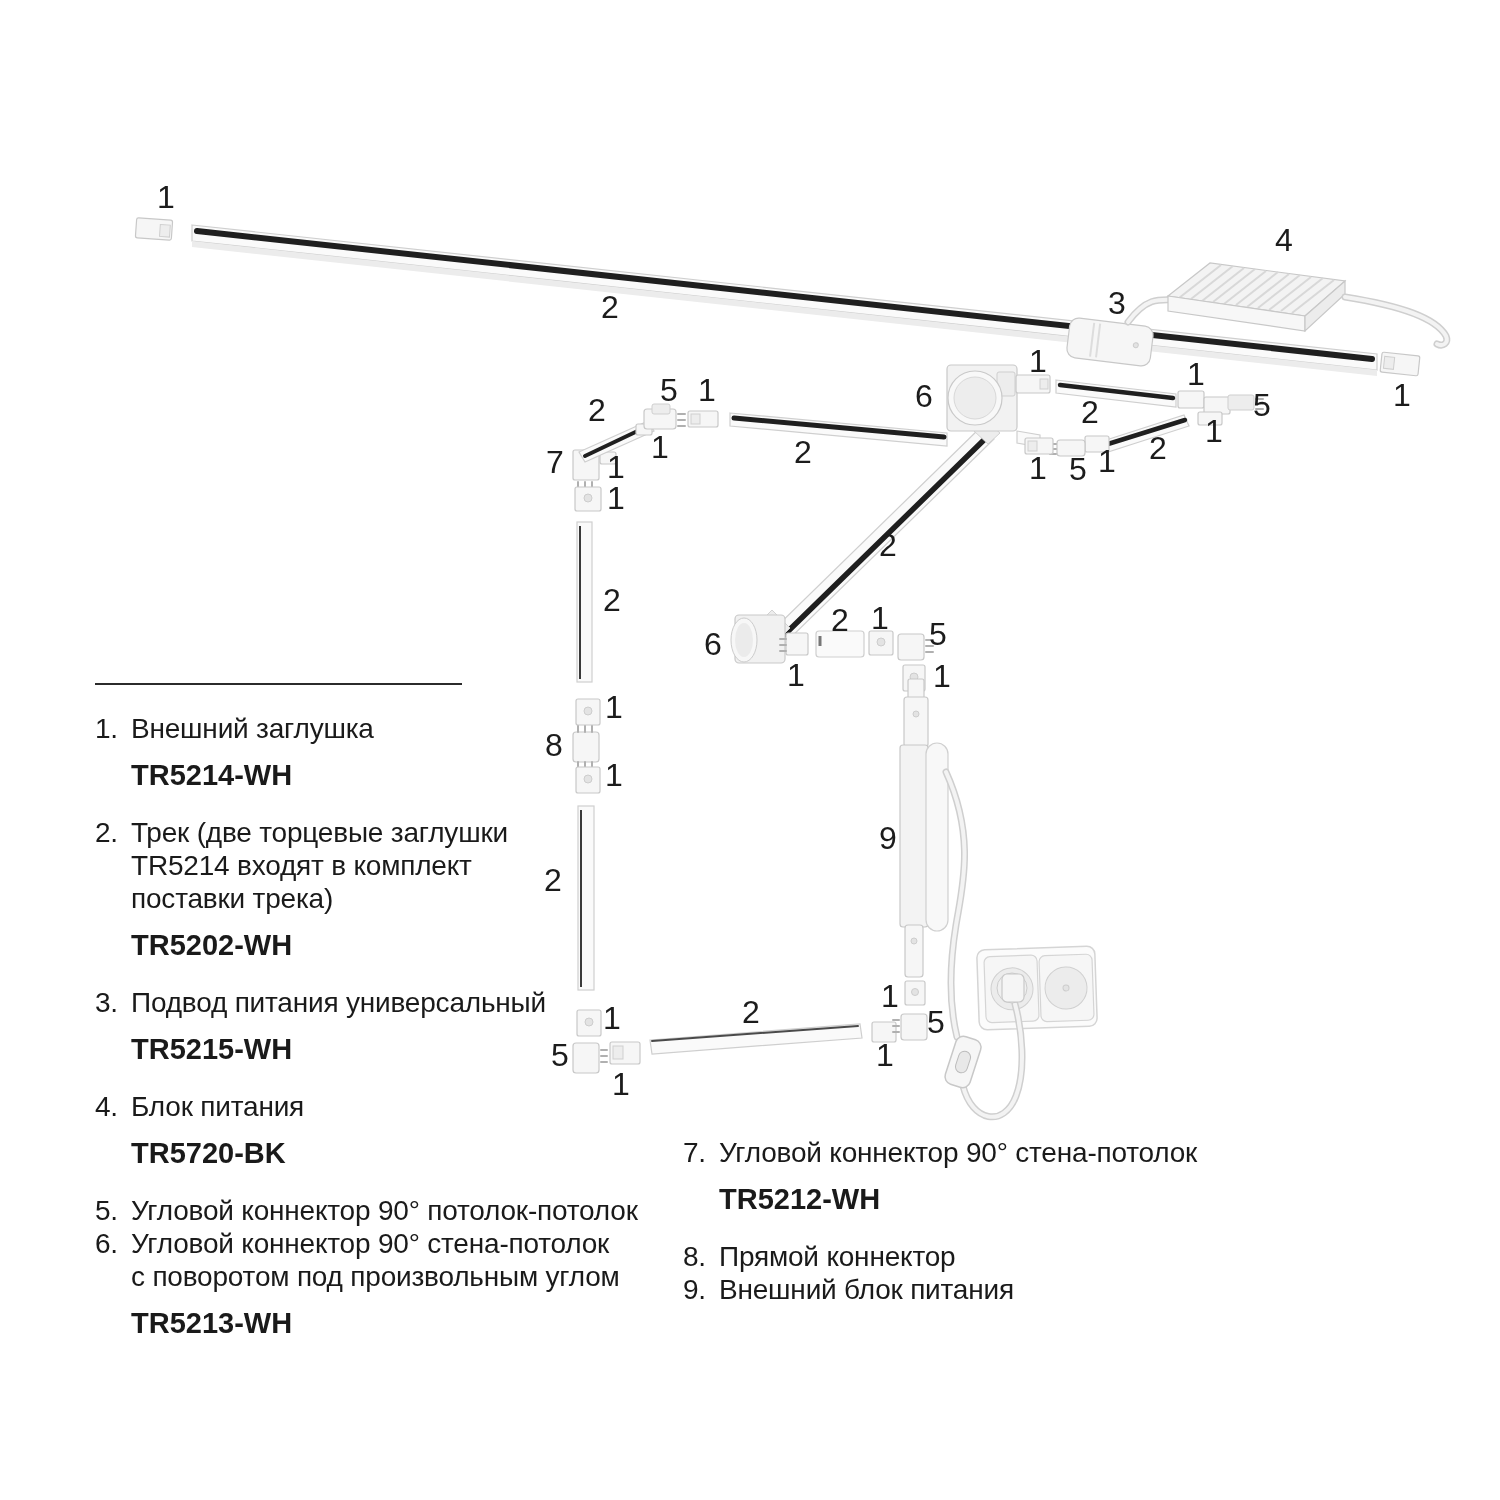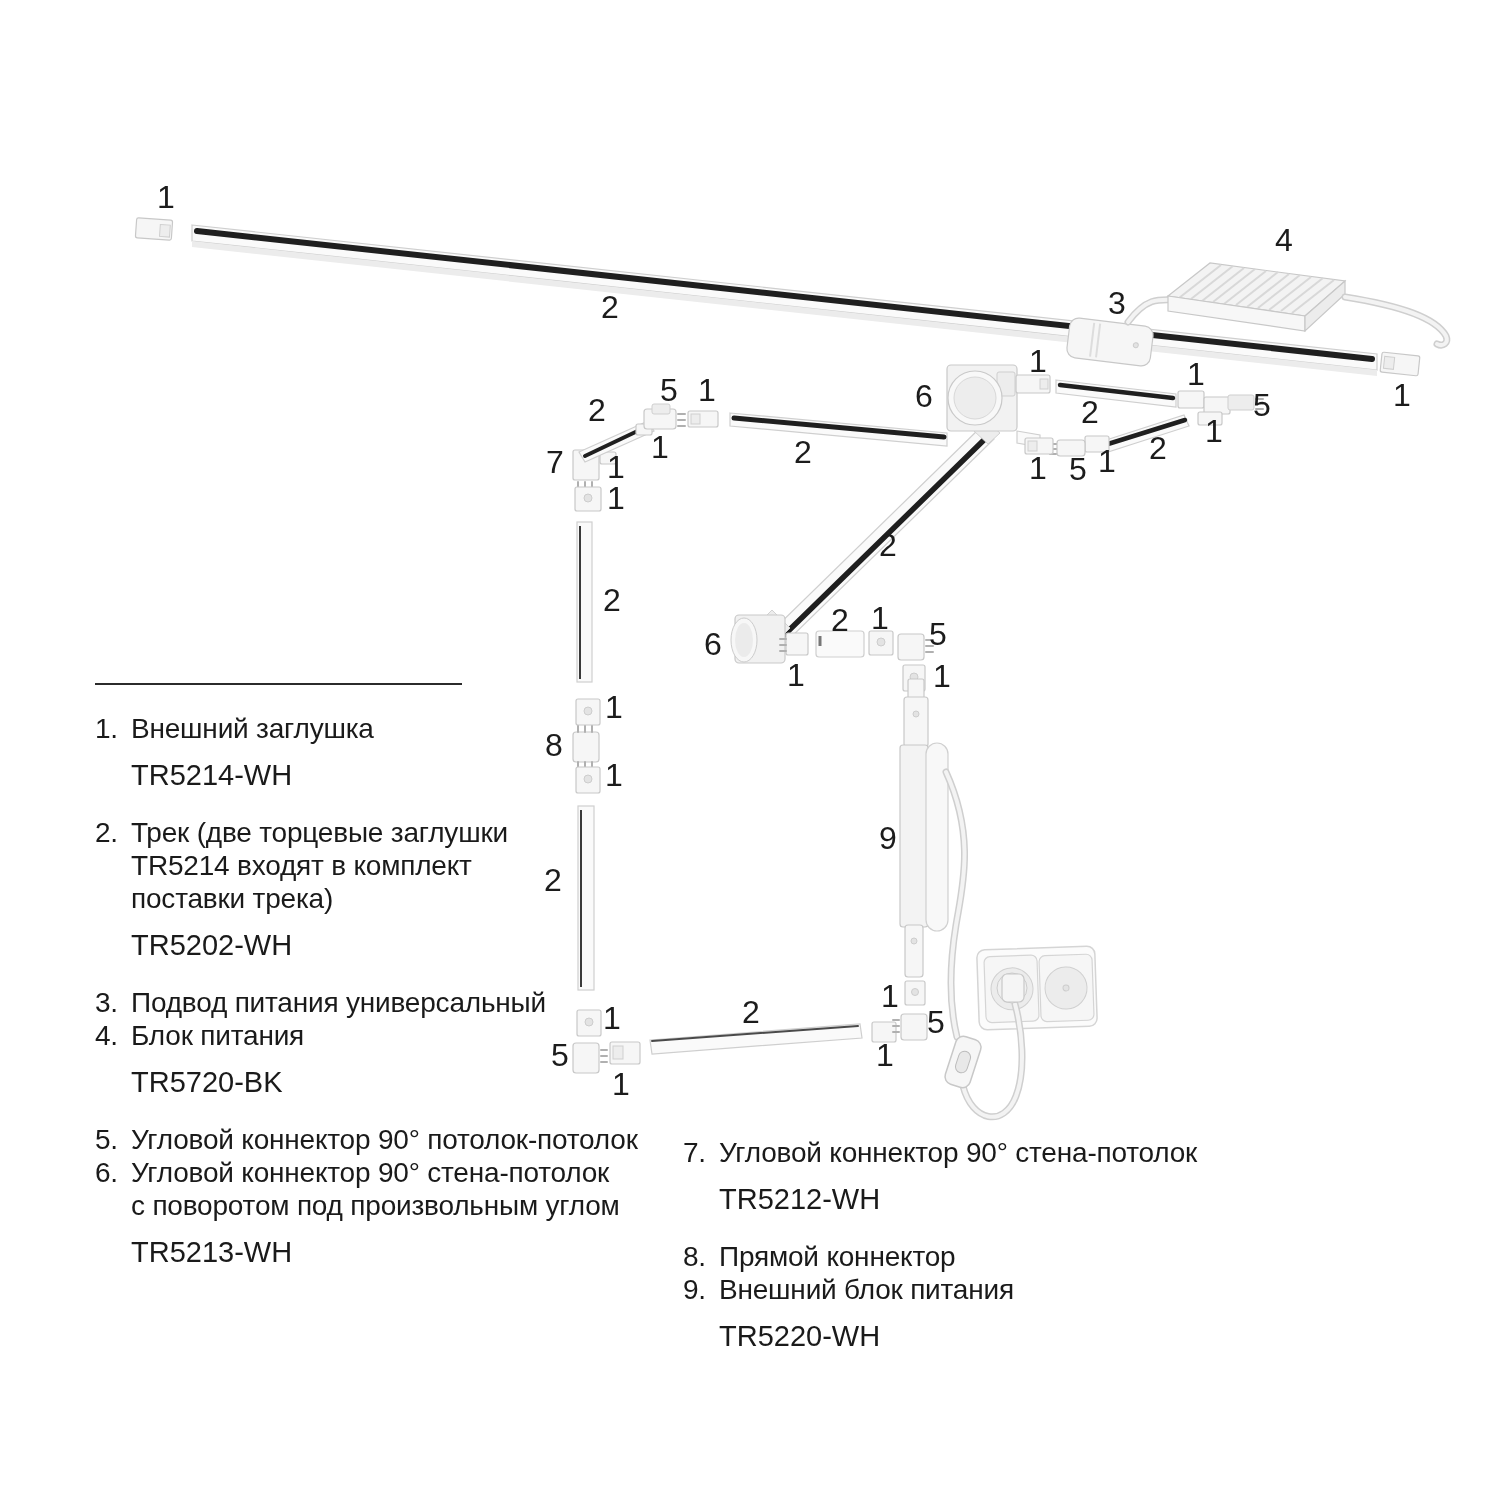--- a/index.html
+++ b/index.html
@@ -10,21 +10,21 @@
   .diagram-svg{position:absolute;left:0;top:0;width:1500px;height:1500px;}
   .labels{position:absolute;left:0;top:0;width:1500px;height:1500px;pointer-events:none;}
   .dlabel{position:absolute;transform:translate(-50%,-50%);font-size:32px;color:#1c1c1c;}
   .rule{position:absolute;left:95px;top:683px;width:367px;height:2px;background:#2b2b2b;}
   .legend{position:absolute;width:560px;}
   .legend-left{left:95px;top:712px;}
   .legend-right{left:683px;top:1136px;}
   .lg-row{display:flex;font-size:28px;line-height:33px;letter-spacing:-0.2px;}
   .lg-num{width:36px;flex:none;}
   .lg-text{flex:1;}
-  .lg-code{margin:14px 0 24px 36px;font-size:29px;font-weight:normal;letter-spacing:0;}
+  .lg-code{margin:14px 0 24px 36px;font-size:29px;font-weight:bold;letter-spacing:0;}
   
   .pf{fill:#f6f6f6;stroke:#c8c8c8;stroke-width:1.2;}
   .pf2{fill:#ededed;stroke:#cfcfcf;stroke-width:1;}
   .pf3{fill:#fafafa;stroke:#cfcfcf;stroke-width:1.2;}
   .stripe{fill:none;stroke:var(--stripe,#1f1f1f);stroke-linecap:round;}
   .pin{stroke:#b0b0b0;stroke-width:2;stroke-linecap:round;}
   .fin{stroke:#d8d8d8;stroke-width:2;}
   .cabA{fill:none;stroke:#cfcfcf;stroke-width:7;stroke-linecap:round;}
   .cabB{fill:none;stroke:#f3f3f3;stroke-width:4;stroke-linecap:round;}
   .hole{fill:#e3e3e3;stroke:#cdcdcd;stroke-width:1;}
@@ -356,20 +356,21 @@
           <span class="lg-text">Трек (две торцевые заглушки<br>TR5214 входят в комплект<br>поставки трека)</span>
         </div>
         <div class="lg-code">TR5202-WH</div>
       </div>
 
       <div class="lg-item">
         <div class="lg-row">
           <span class="lg-num">3.</span>
           <span class="lg-text">Подвод питания универсальный</span>
         </div>
+        <div class="lg-code">TR5215-WH</div>
       </div>
 
       <div class="lg-item">
         <div class="lg-row">
           <span class="lg-num">4.</span>
           <span class="lg-text">Блок питания</span>
         </div>
         <div class="lg-code">TR5720-BK</div>
       </div>
 
@@ -404,17 +405,16 @@
           <span class="lg-num">8.</span>
           <span class="lg-text">Прямой коннектор</span>
         </div>
       </div>
 
       <div class="lg-item">
         <div class="lg-row">
           <span class="lg-num">9.</span>
           <span class="lg-text">Внешний блок питания</span>
         </div>
-        <div class="lg-code">TR5220-WH</div>
       </div>
     </div>
 
 </div>
 
 </body></html>

